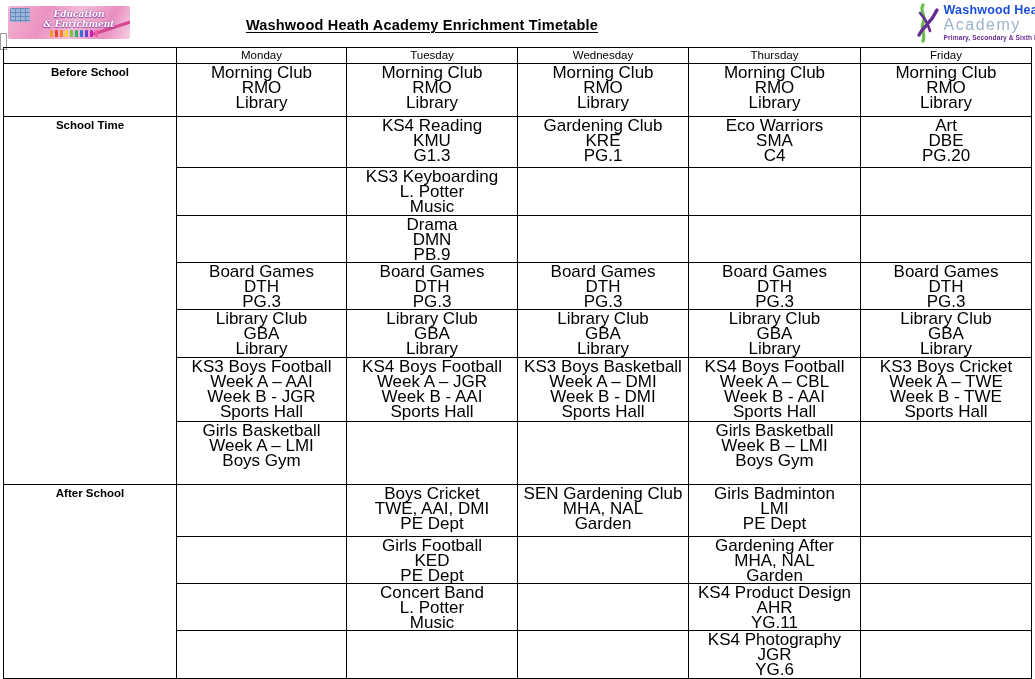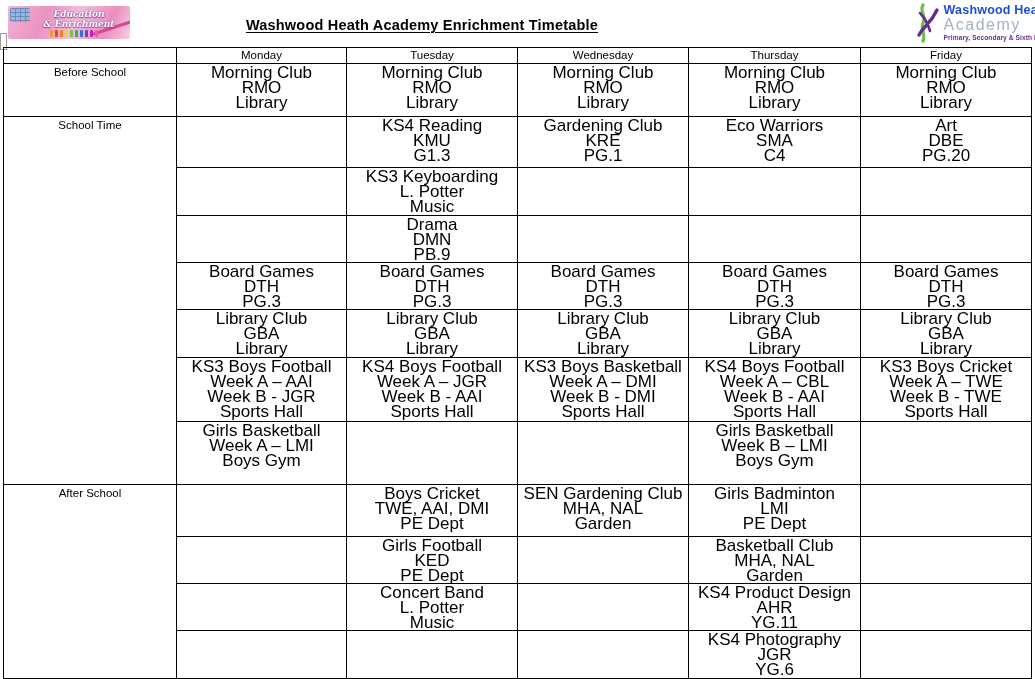--- a/index.html
+++ b/index.html
@@ -57,21 +57,21 @@
   table.tt{
     position:absolute;left:3px;top:47px;width:1028px;
     border-collapse:collapse;table-layout:fixed;
     border:1px solid #000;border-bottom:3px solid #000;
   }
   .tt th,.tt td{border:1px solid #000;vertical-align:top;text-align:center;overflow:hidden;}
   .tt thead th{
     height:15px;font-size:11.5px;font-weight:400;padding:0;line-height:15px;
   }
   .tt .section-th{
-    font-size:11.5px;font-weight:400;padding-top:1px;line-height:15px;
+    font-size:11.5px;font-weight:700;padding-top:1px;line-height:15px;
   }
   .tt td.slot{
     font-size:17px;font-weight:400;line-height:15px;
     padding:1px 2px 0;white-space:pre-line;
   }
 </style>
 </head>
 <body>
 
 <div class="topbar">
@@ -268,21 +268,21 @@
 LMI
 PE Dept</td>
         <td class="slot"></td>
       </tr>
       <tr style="height: 45px;">
         <td class="slot"></td>
         <td class="slot">Girls Football
 KED
 PE Dept</td>
         <td class="slot"></td>
-        <td class="slot">Basketball Club
+        <td class="slot">Gardening After
 MHA, NAL
 Garden</td>
         <td class="slot"></td>
       </tr>
       <tr style="height: 45px;">
         <td class="slot"></td>
         <td class="slot">Concert Band
 L. Potter
 Music</td>
         <td class="slot"></td>

